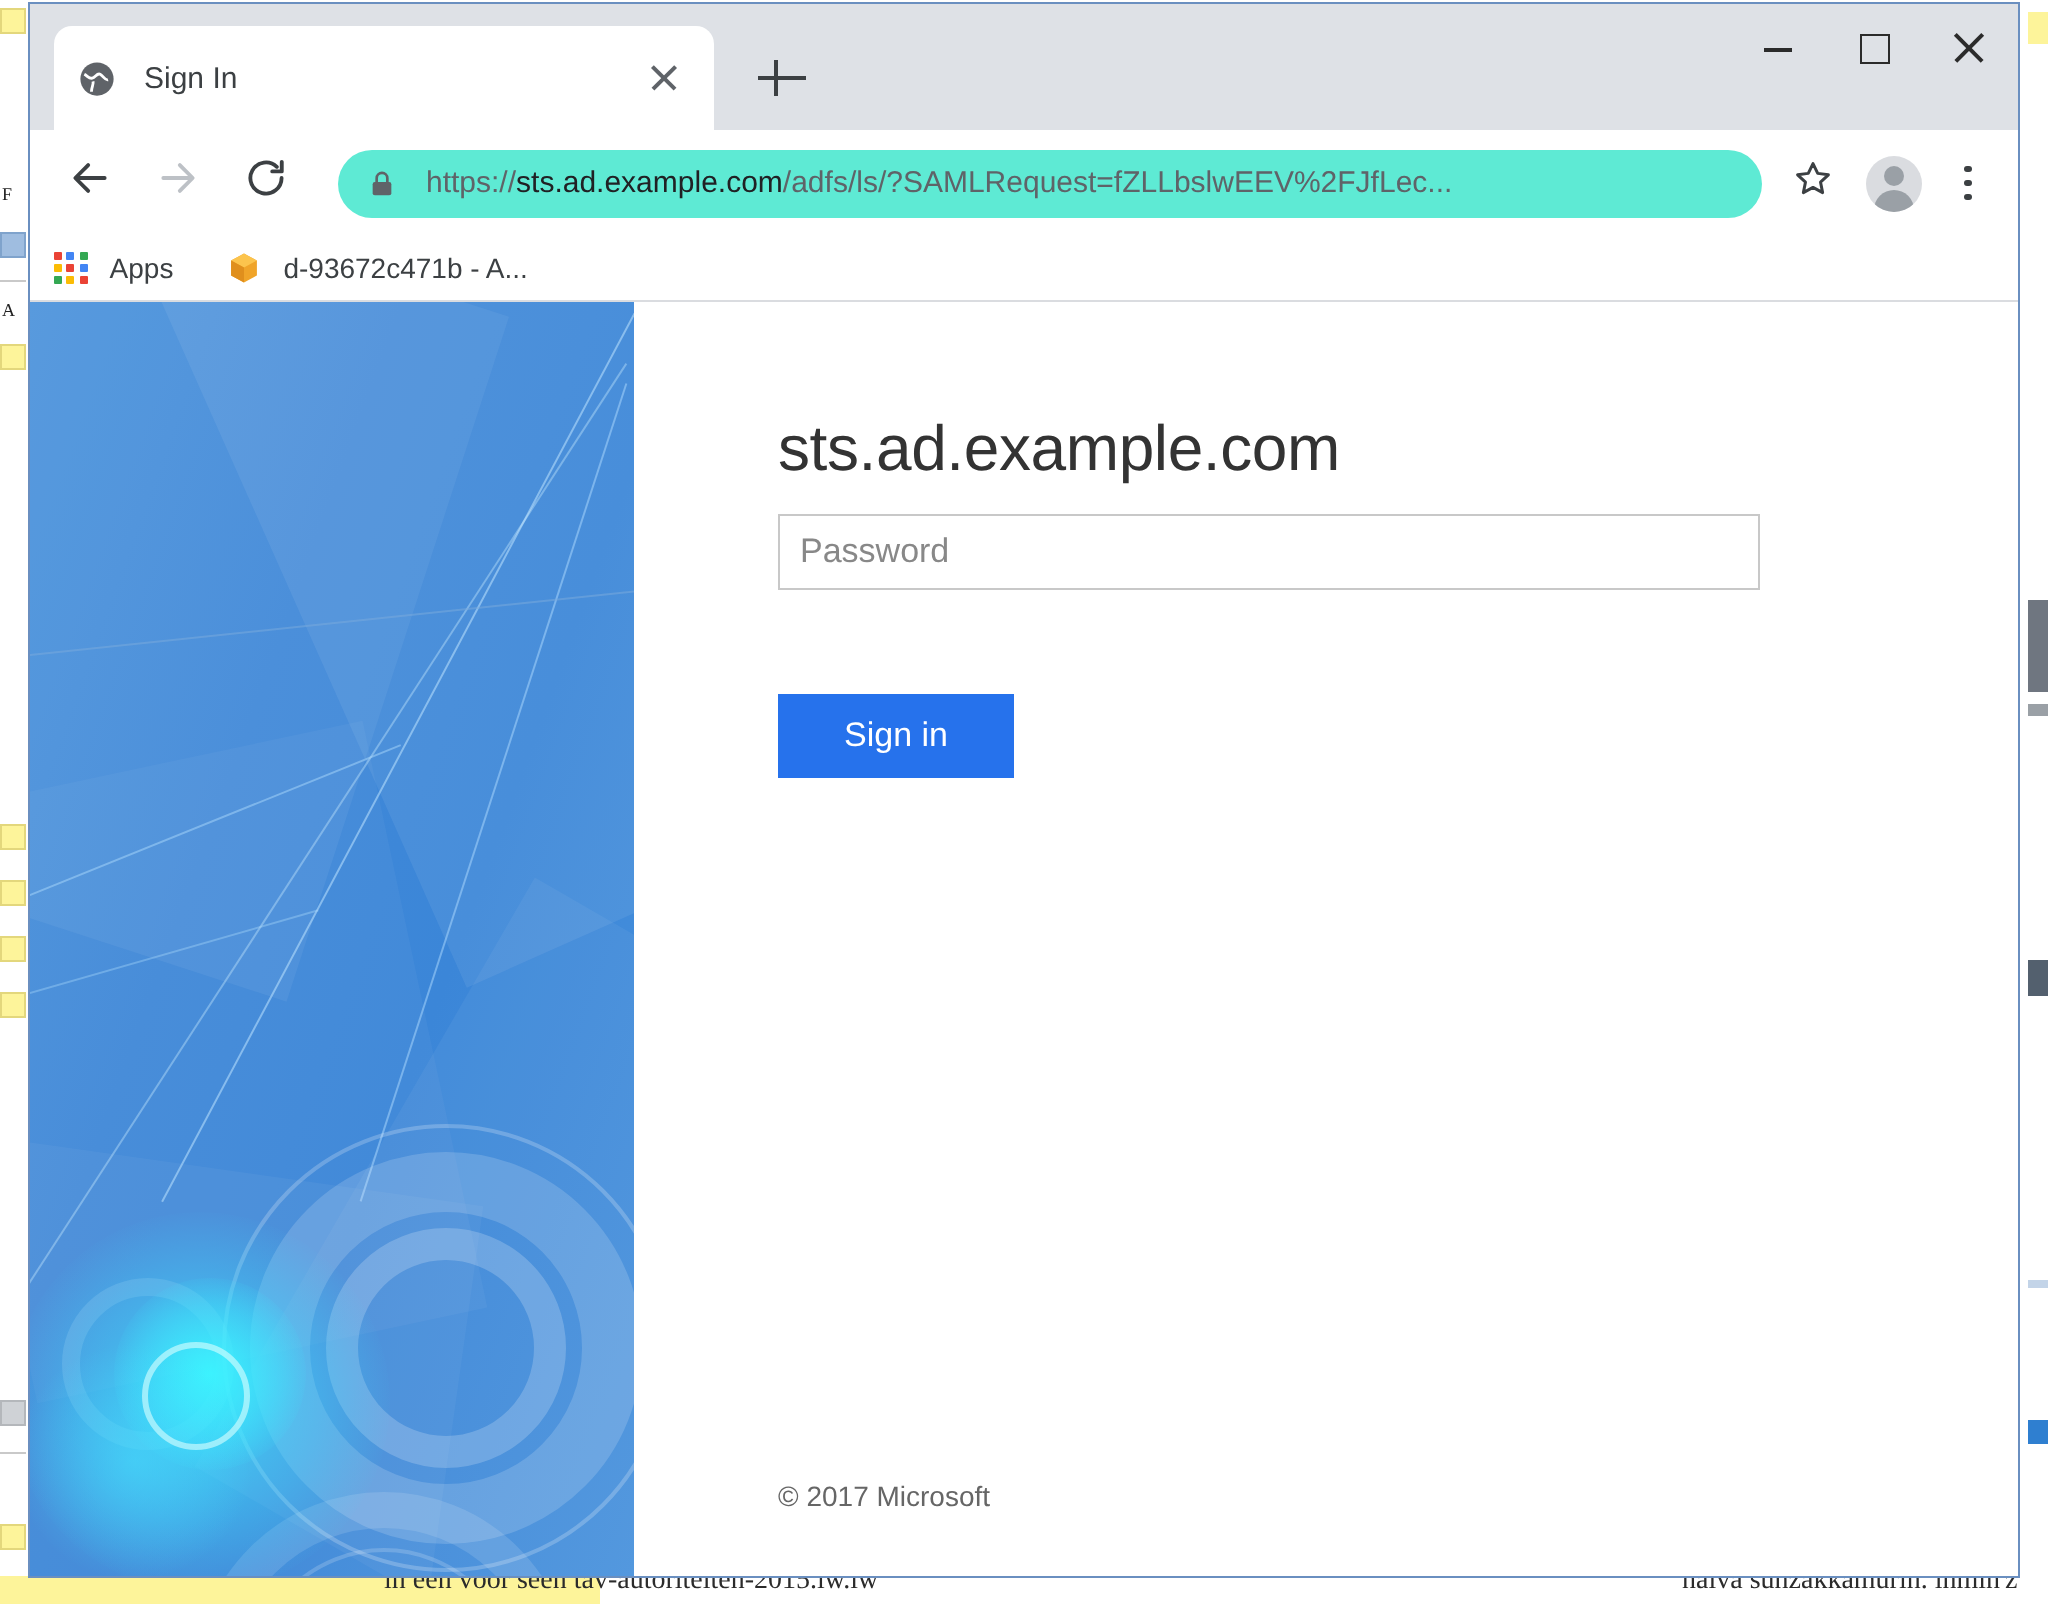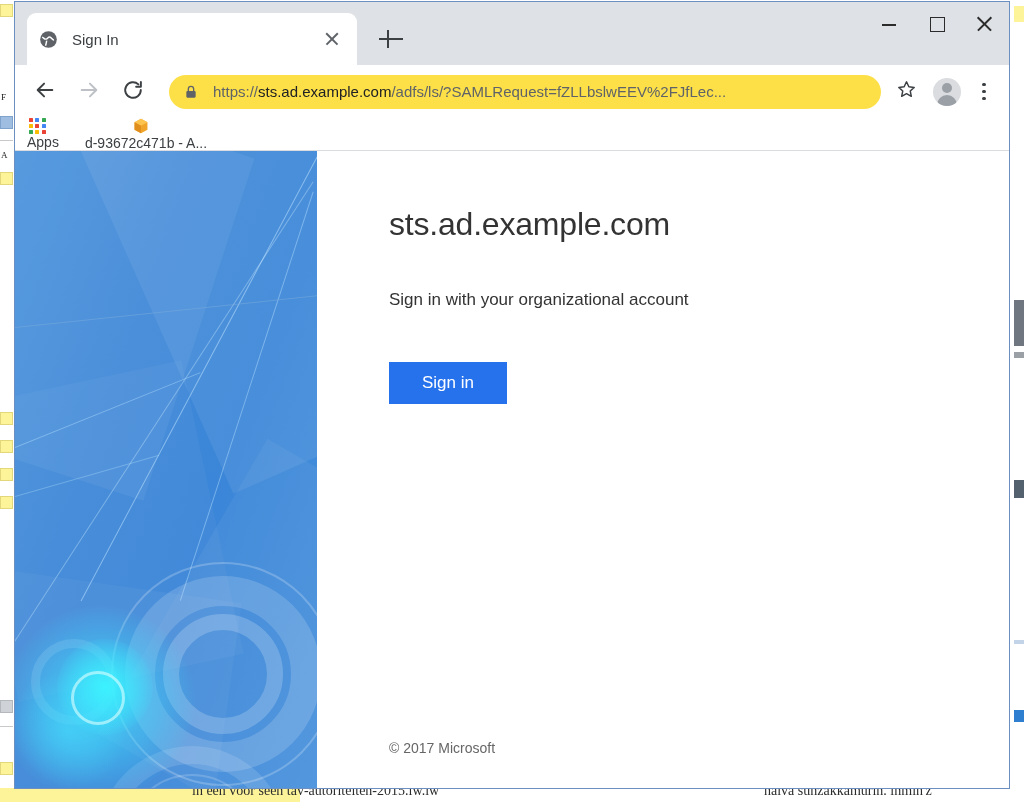--- a/index.html
+++ b/index.html
@@ -136,21 +136,21 @@
     display: flex; align-items: center;
     padding: 0 14px 0 10px;
   }
   .navbtn {
     width: 40px; height: 40px; flex: 0 0 40px;
     display: flex; align-items: center; justify-content: center;
     margin-right: 4px;
   }
   .omnibox {
     flex: 1 1 auto; height: 34px;
-    background: #fde047;
+    background: #5eead4;
     border-radius: 17px;
     display: flex; align-items: center;
     padding: 0 14px;
     margin: 0 8px 0 12px;
     min-width: 0;
   }
   .lock { width: 16px; height: 16px; flex: 0 0 16px; margin-right: 14px; }
   .url {
     font-size: 15px; white-space: nowrap; overflow: hidden;
     flex: 1 1 auto; min-width: 0;
@@ -175,21 +175,21 @@
            align-items: center; gap: 3.5px; }
   .kebab i { width: 3.6px; height: 3.6px; border-radius: 50%; background: #3c4043; display: block; }
 
   
   .bookmarks {
     height: 33px; background: #ffffff;
     display: flex; align-items: center;
     padding: 0 10px 0 12px;
     border-bottom: 1px solid #dadce0;
   }
-  .bm { display: flex; align-items: center; margin-right: 26px; flex-direction: column; }
+  .bm { display: flex; align-items: center; margin-right: 26px; }
   .bm-label { font-size: 14px; color: #3c4043; white-space: nowrap; }
   .appsgrid { display: grid; grid-template-columns: repeat(3, 4px);
               grid-template-rows: repeat(3, 4px); gap: 2.4px; margin-right: 11px; }
   .appsgrid i { width: 4px; height: 4px; display: block; border-radius: 0.5px; }
   .cube { width: 18px; height: 18px; margin-right: 11px; position: relative; }
 
   
   .page { display: flex; height: 637px; background: #ffffff; }
 
   .hero {
@@ -273,21 +273,21 @@
     <div class="bg-right-mark" style="top:352px; height:6px;  background:#9aa0a6"></div>
     <div class="bg-right-mark" style="top:480px; height:18px; background:#53606e"></div>
     <div class="bg-right-mark" style="top:640px; height:4px;  background:#c3d4e8"></div>
     <div class="bg-right-mark" style="top:710px; height:12px; background:#2f7fd0"></div>
   </div>
 
   <div class="bg-bottom-band">
     <div class="bg-bottom-yellow"></div>
   </div>
   <div class="bg-bottom-text" style="left:192px">in een voor seen tav-autoriteiten-2015.iw.iw</div>
-  <div class="bg-bottom-text" style="left:764px">naiva sunzakkamurin. inmin'z</div>
+  <div class="bg-bottom-text" style="left:841px">naiva sunzakkamurin. inmin'z</div>
 </div>
 
 <div id="browser">
 
   <div class="tabstrip">
 
     <div class="tab">
       <span class="tab-favicon">
         <svg width="19" height="19" viewBox="0 0 24 24">
           <circle cx="12" cy="12" r="10.5" fill="#5f6368"></circle>
@@ -408,22 +408,22 @@
       <div class="hero-ring" style="left:16px;  top:488px; width:86px;  height:86px;  border-width:9px; border-color:rgba(255,255,255,0.14);"></div>
 
       <div class="hero-glow" style="left:-10px; top:455px; width:190px; height:190px;"></div>
       <div class="hero-glow" style="left:42px;  top:488px; width:96px;  height:96px; background:radial-gradient(circle, rgba(60,245,255,0.95) 0%, rgba(60,235,255,0.4) 50%, rgba(60,235,255,0) 75%);"></div>
       <div class="hero-glow" style="left:-8px;  top:520px; width:120px; height:120px; background:radial-gradient(circle, rgba(70,225,255,0.55) 0%, rgba(70,225,255,0) 70%);"></div>
       <div class="hero-ring" style="left:56px;  top:520px; width:54px; height:54px; border-width:3px; border-color:rgba(220,255,255,0.6);"></div>
     </div>
 
     <div class="form">
       <div class="site-title">sts.ad.example.com</div>
-      <div class="subtitle">Sign in with your organizational account</div>
-
-
+
+
+      <input id="pass-field" class="field" type="password" placeholder="Password" style="">
 
       <button class="signin-btn">Sign in</button>
 
       <div class="copyright">© 2017 Microsoft</div>
     </div>
   </div>
 </div>
 
 </body></html>

